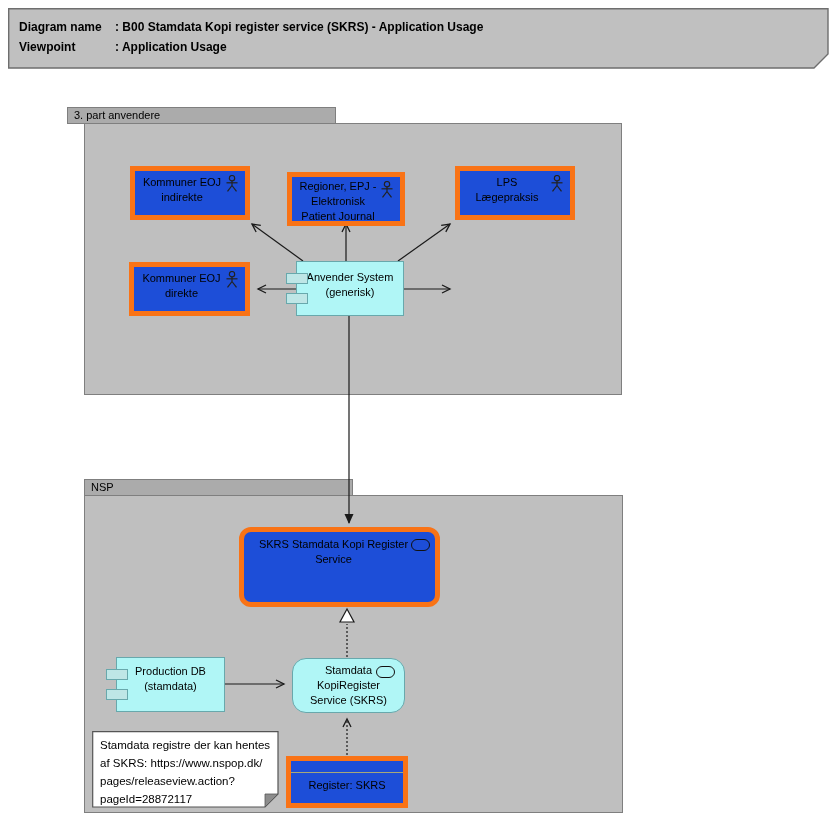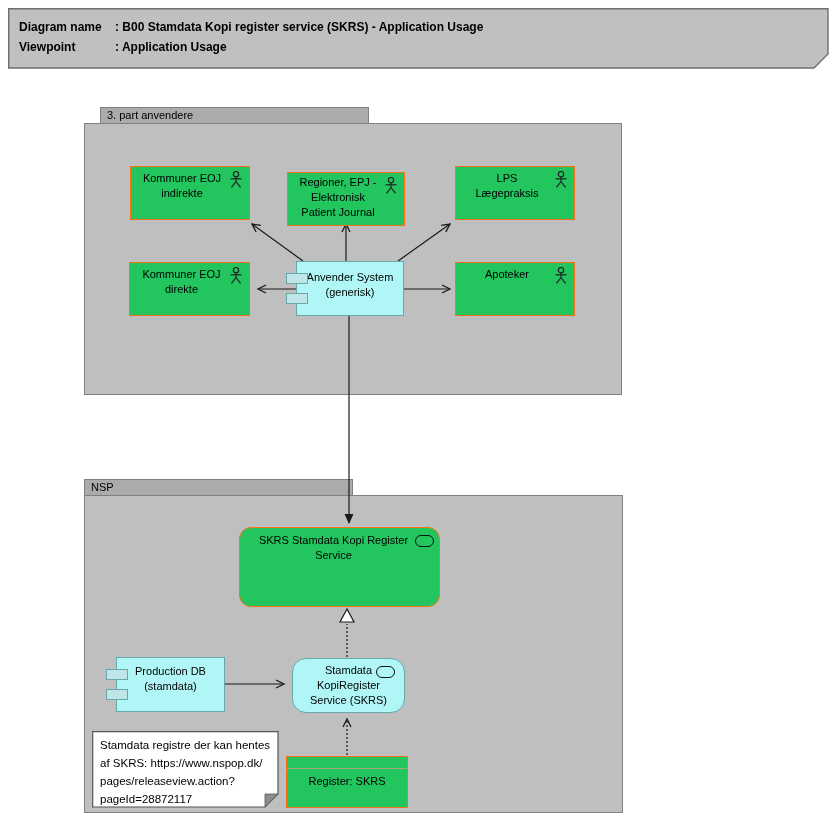--- a/index.html
+++ b/index.html
@@ -11,21 +11,21 @@
   .title-note{position:absolute;left:8px;top:8px;width:821px;height:61px;}
   .title-note svg{position:absolute;left:0;top:0;}
   .title-text{position:absolute;left:11px;top:9px;font-size:12px;font-weight:bold;line-height:20px;white-space:nowrap;}
   .t-label{display:inline-block;width:96px;}
   
   .group-tab{position:absolute;background:#ababab;border:1px solid #7f7f7f;
     font-size:11px;padding:1px 0 0 6px;box-sizing:border-box;}
   .group-body{position:absolute;background:#bfbfbf;border:1px solid #7f7f7f;box-sizing:border-box;}
   
   .node{position:absolute;box-sizing:border-box;font-size:11px;line-height:15px;text-align:center;}
-  .yellow{background:#22c55e;border:1px solid #f97316;}
+  .yellow{background:#1d4ed8;border:5px solid #f97316;}
   .cyan{background:#b0f6f6;border:1px solid #68a8ac;}
   .round{border-radius:12px;}
   .nlabel{white-space:pre-line;padding-top:4px;}
   .pad-icon .nlabel{padding-left:6px;padding-right:22px;}
   .actor{position:absolute;top:4px;right:7px;width:12px;height:17px;}
   .port{position:absolute;left:-11px;width:22px;height:11px;background:#bee6e6;border:1px solid #68a8ac;box-sizing:border-box;}
   .port.p1{top:11px;} .port.p2{top:31px;}
   .stadium{position:absolute;top:7px;right:5px;width:17px;height:10px;border:1.3px solid #111;border-radius:6px;}
   .obj-head{position:absolute;left:0;top:0;width:100%;height:12px;border-bottom:1px solid #a8a878;box-sizing:border-box;}
   
@@ -43,21 +43,21 @@
   <div class="title-note">
     <svg width="821" height="61">
       <polygon points="0.7,0.7 820,0.7 820,46 806,60 0.7,60" fill="#c0c0c0" stroke="#6e6e6e" stroke-width="1.4"></polygon>
     </svg>
     <div class="title-text">
       <div><span class="t-label">Diagram name</span><span>: B00 Stamdata Kopi register service (SKRS) - Application Usage</span></div>
       <div><span class="t-label">Viewpoint</span><span>: Application Usage</span></div>
     </div>
   </div>
 
-  <div class="group-tab" style="left:100px;top:107px;width:269px;height:17px;">
+  <div class="group-tab" style="left:67px;top:107px;width:269px;height:17px;">
     <span>3. part anvendere</span>
   </div>
   <div class="group-body" style="left:84px;top:123px;width:538px;height:272px;"></div>
 
   <div class="group-tab" style="left:84px;top:479px;width:269px;height:17px;">
     <span>NSP</span>
   </div>
   <div class="group-body" style="left:84px;top:495px;width:539px;height:318px;"></div>
 
   <svg class="edges" width="837" height="825">
@@ -141,34 +141,20 @@
         <line x1="0.5" y1="7.8" x2="11.5" y2="7.8"></line>
         <line x1="6" y1="10.5" x2="1.5" y2="16.3"></line>
             <line x1="6" y1="10.5" x2="10.5" y2="16.3"></line>
       </g>
         </svg>
     </span>
     <div class="nlabel">Kommuner EOJ
 direkte</div>
   </div>
 
-  <div class="node yellow pad-icon" style="left:455px;top:262px;width:120px;height:54px;">
-    <span class="actor">
-      <svg width="12" height="17">
-          <g stroke="#222" stroke-width="1.2" fill="none">
-        <circle cx="6" cy="3.2" r="2.7"></circle>
-            <line x1="6" y1="5.9" x2="6" y2="10.5"></line>
-        <line x1="0.5" y1="7.8" x2="11.5" y2="7.8"></line>
-        <line x1="6" y1="10.5" x2="1.5" y2="16.3"></line>
-            <line x1="6" y1="10.5" x2="10.5" y2="16.3"></line>
-      </g>
-        </svg>
-    </span>
-    <div class="nlabel">Apoteker</div>
-  </div>
 
   <div class="node cyan" style="left:296px;top:261px;width:108px;height:55px;">
     <span class="port p1"></span>
     <span class="port p2"></span>
     <div class="nlabel" style="padding-top:8px;">Anvender System
 (generisk)</div>
   </div>
 
   <div class="node yellow round" style="left:239px;top:527px;width:201px;height:80px;">
     <span class="stadium"></span>

